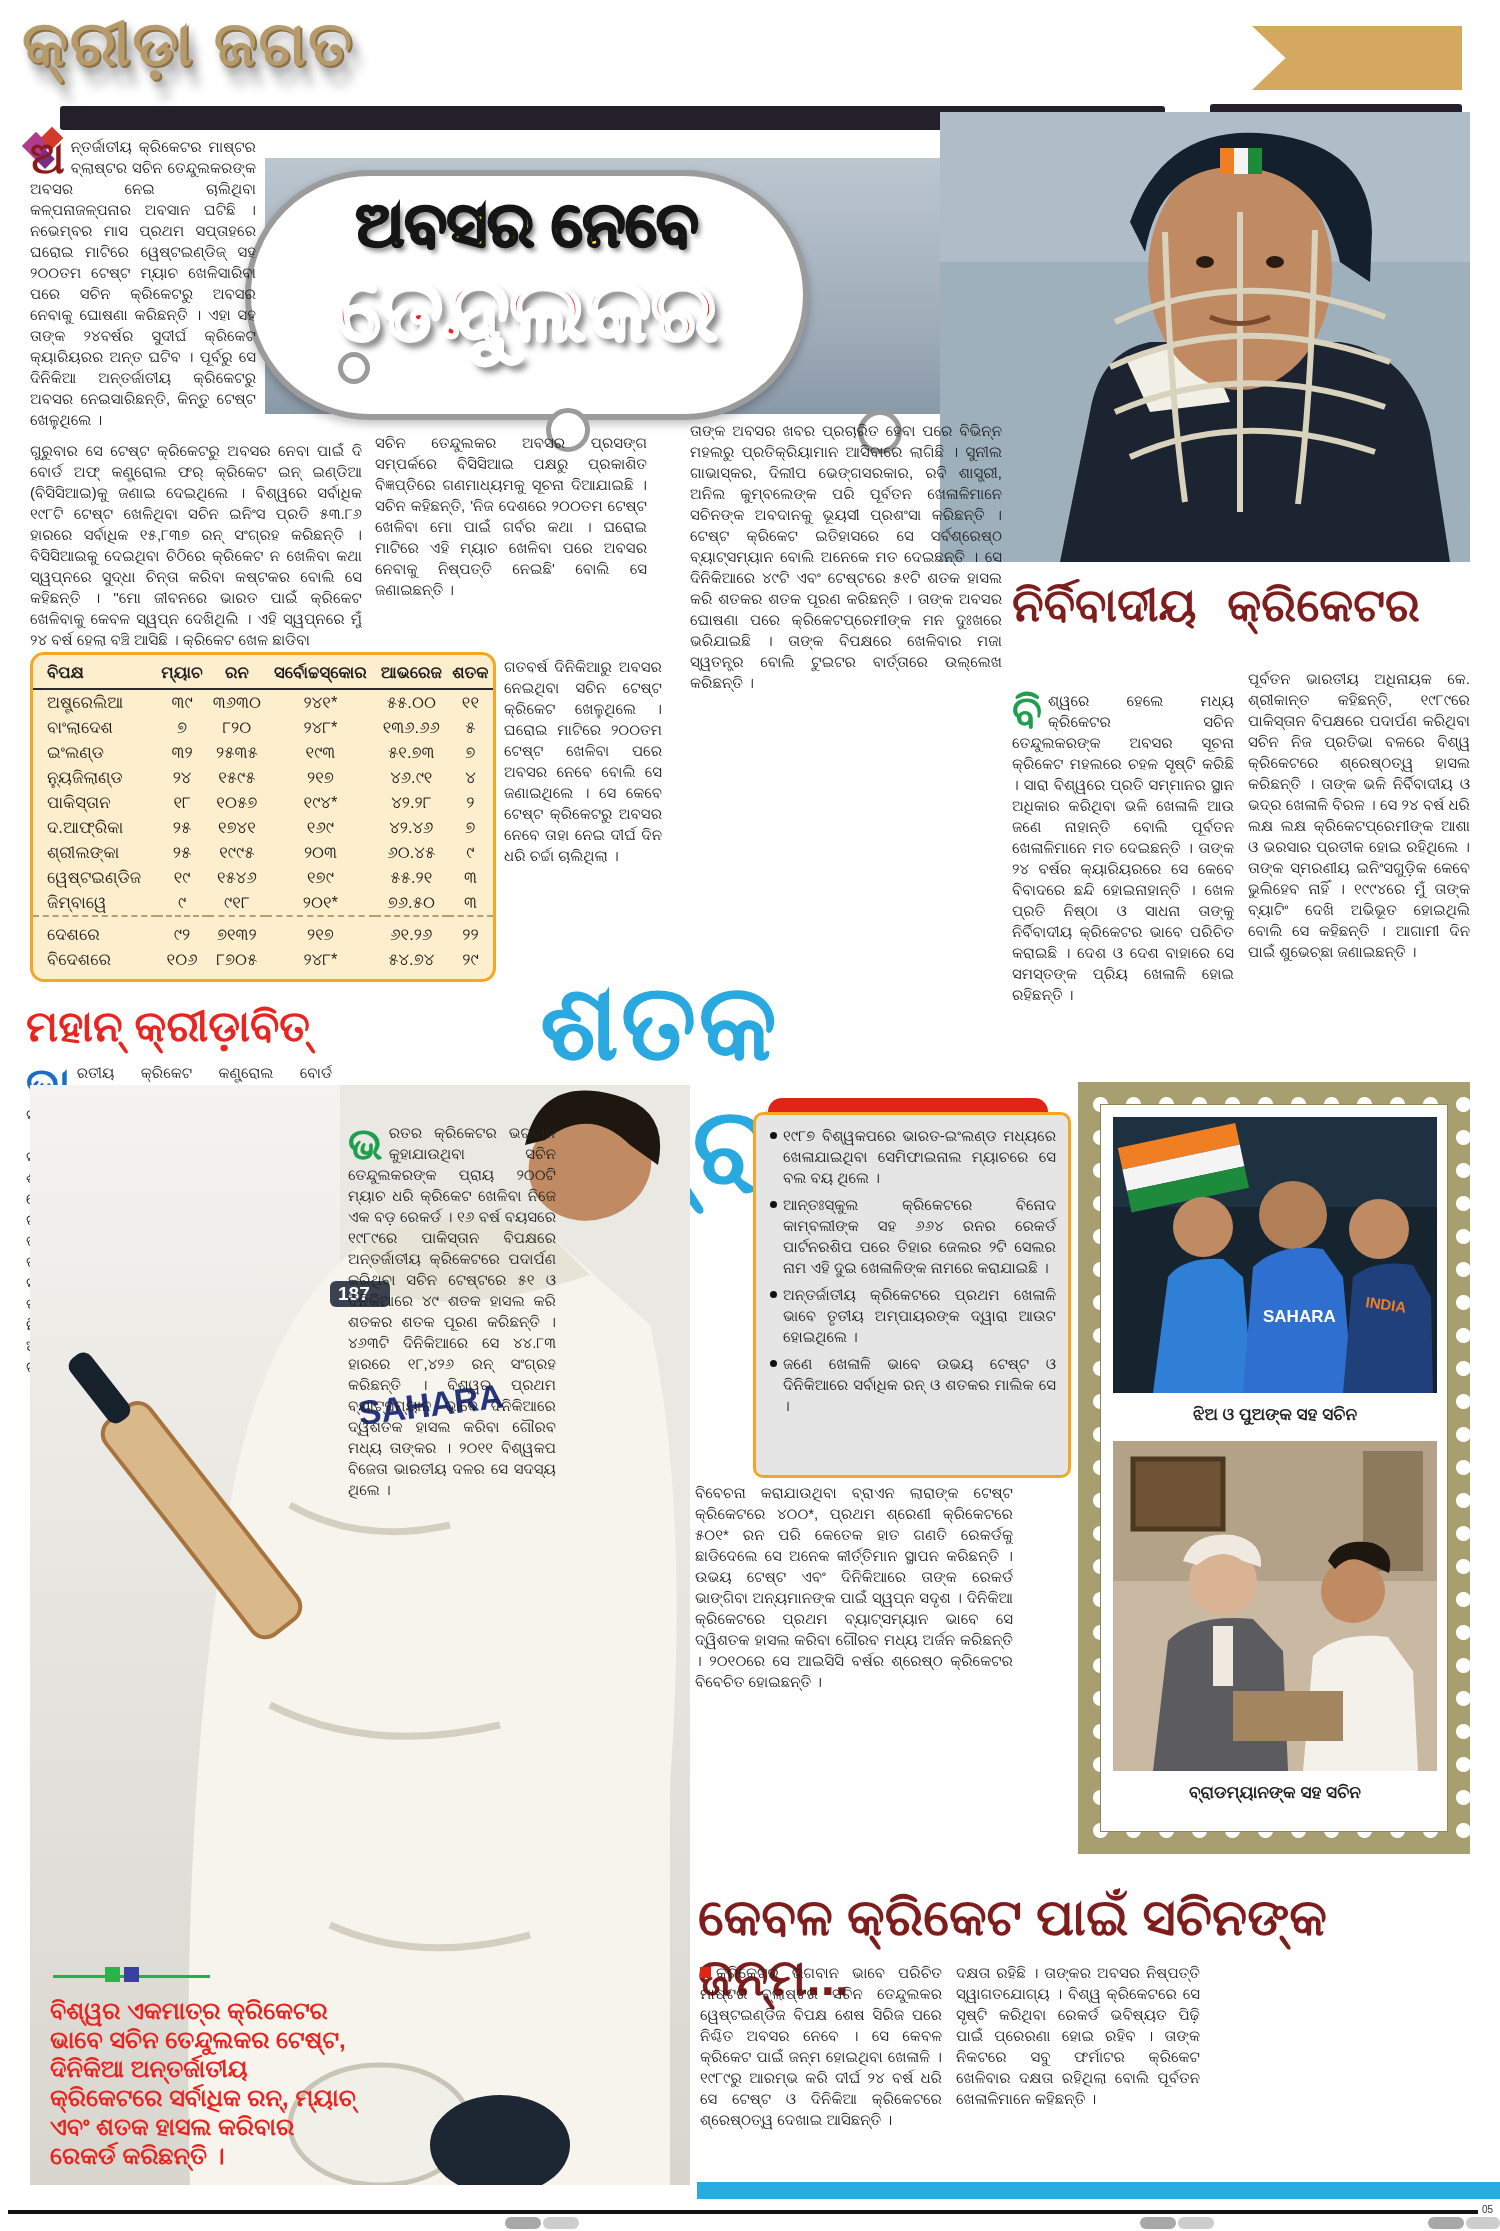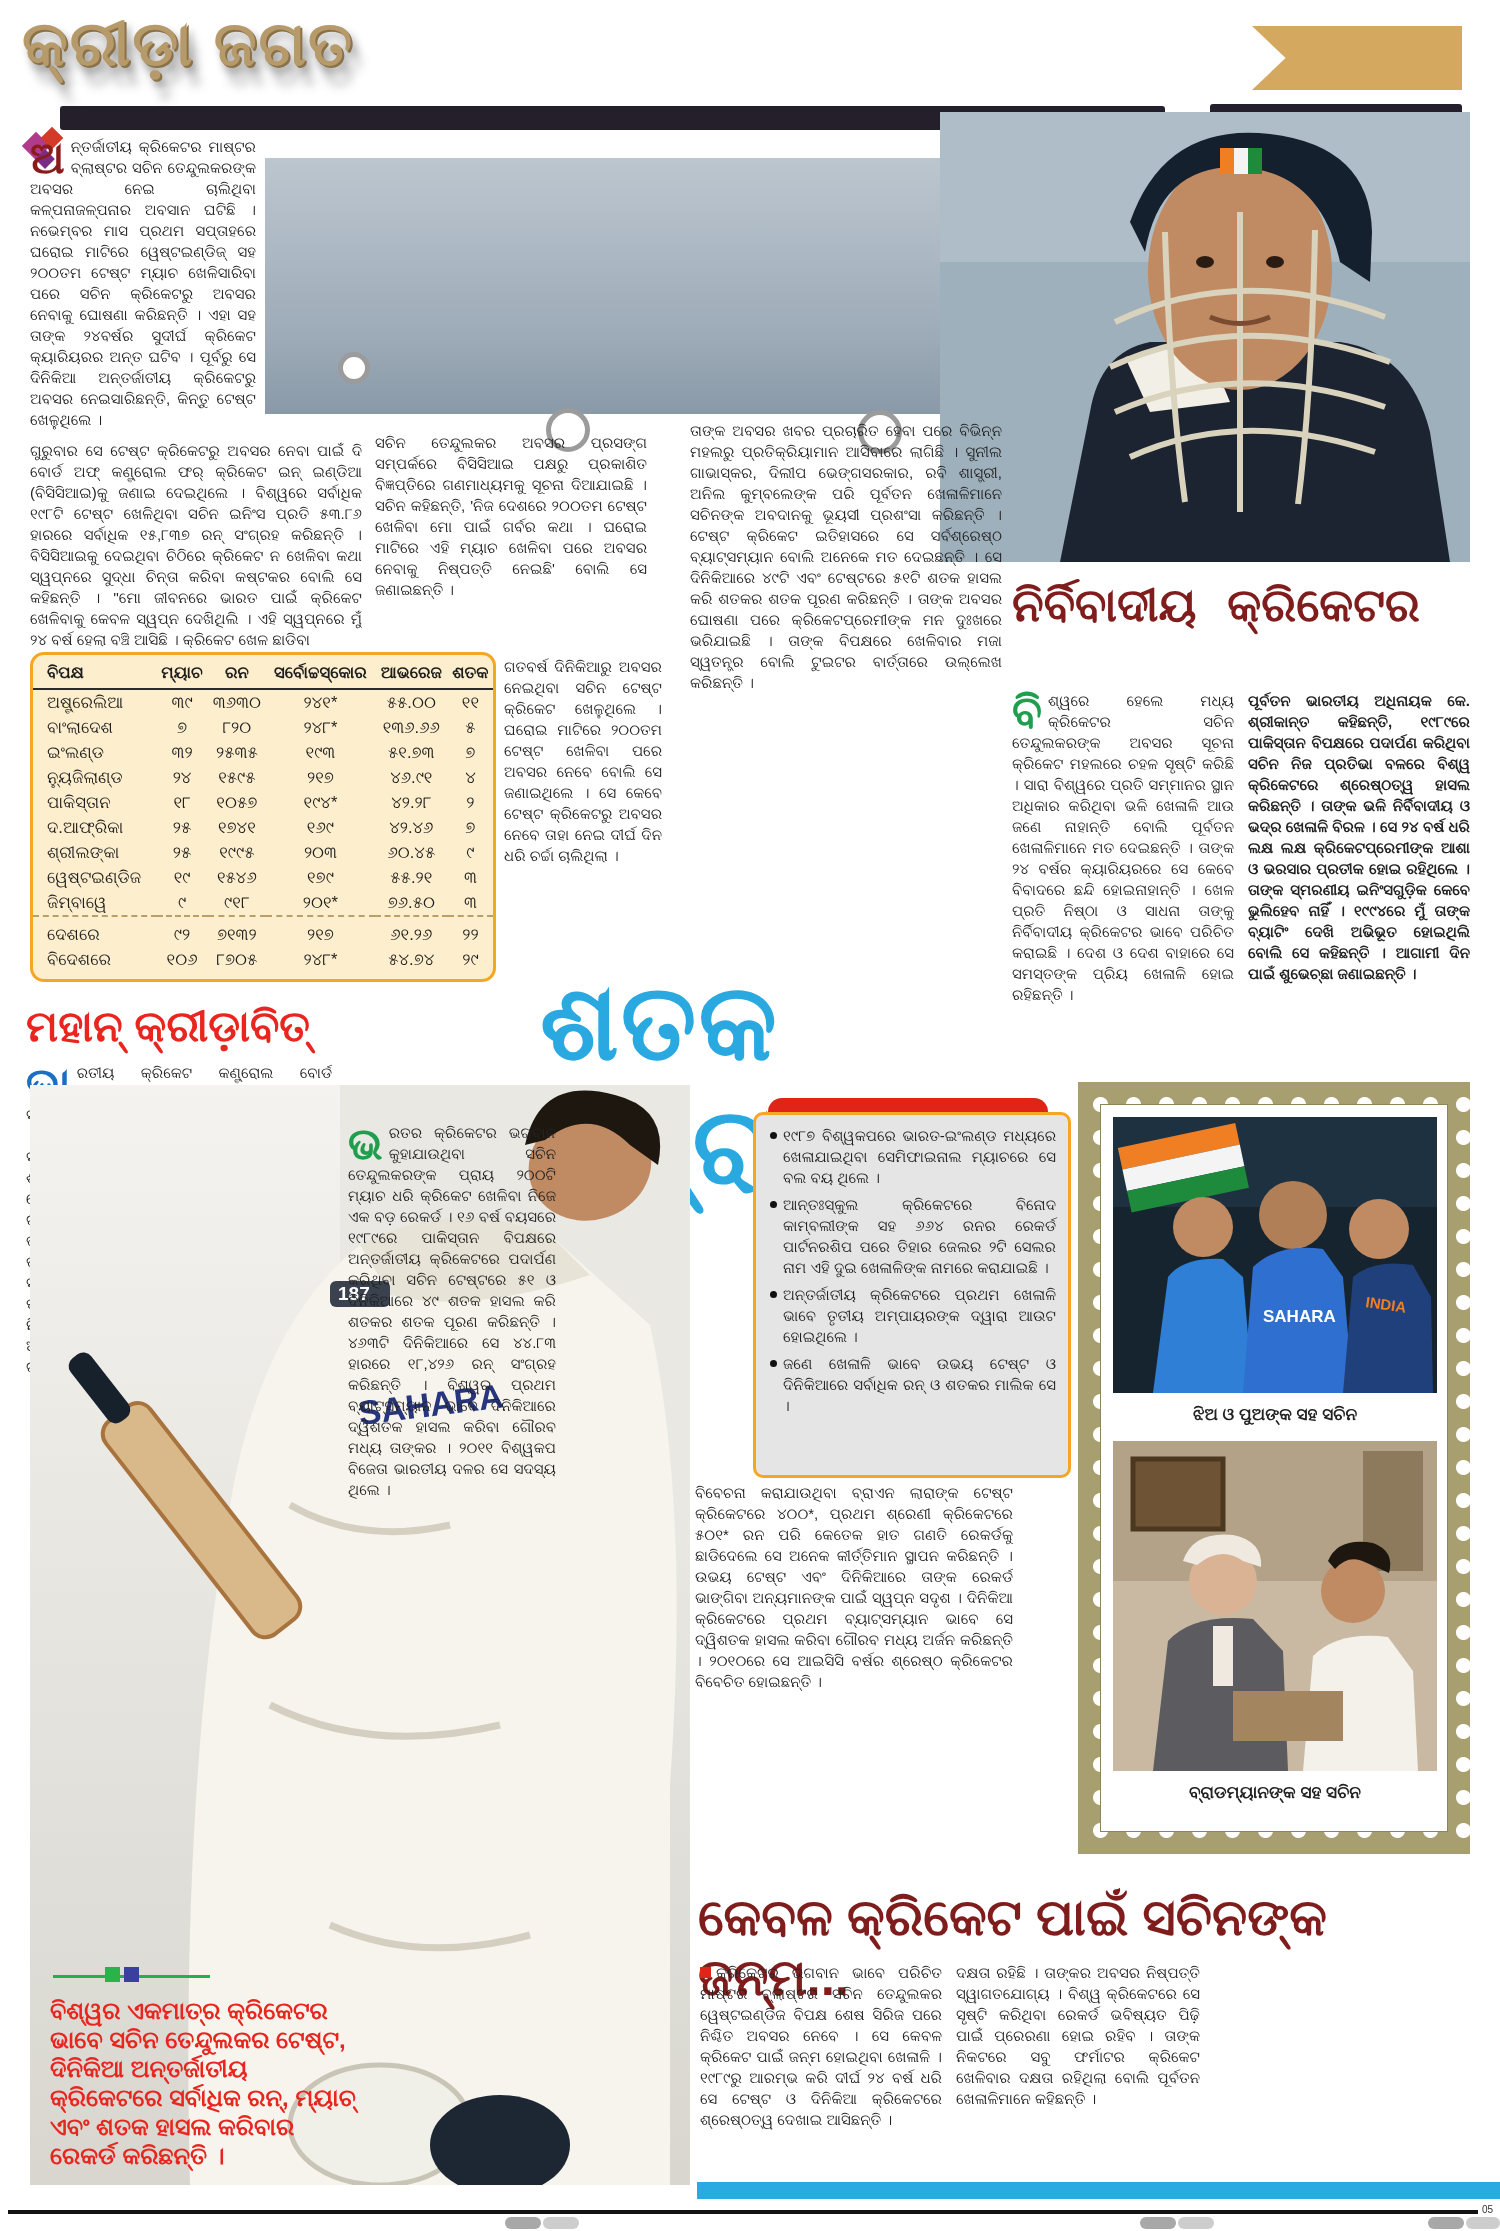--- a/index.html
+++ b/index.html
@@ -81,20 +81,24 @@
         <path d="M190 345 Q300 295 435 340"></path>
         <path d="M225 120 Q230 280 245 390"></path>
         <path d="M300 100 Q300 280 300 400"></path>
         <path d="M375 118 Q372 280 358 392"></path>
       </g>
       <ellipse cx="265" cy="150" rx="9" ry="6" fill="#2a1c12"></ellipse>
       <ellipse cx="335" cy="150" rx="9" ry="6" fill="#2a1c12"></ellipse>
       <path d="M270 205 Q300 218 330 205" stroke="#7a4b30" stroke-width="5" fill="none"></path>
     </svg>
   </div>
+  <div class="abs bubble" style="left:245px;top:170px;width:552px;height:238px;">
+    <div style="margin-top:14px;font-size:62px;line-height:70px;" class="hl-yellow">ଅବସର ନେବେ</div>
+    <div style="margin-top:2px;font-size:88px;line-height:96px;" class="hl-red">ତେନ୍ଦୁଲକର</div>
+  </div>
   <div class="abs bubble-dot" style="left:546px;top:408px;width:34px;height:34px;"></div>
   <div class="abs bubble-dot" style="left:338px;top:352px;width:22px;height:22px;"></div>
   <div class="abs bubble-dot" style="left:858px;top:410px;width:34px;height:34px;"></div>
 
   <div class="abs" style="left:22px;top:130px;width:60px;height:60px;">
     <div class="diamond" style="left:4px;top:6px;width:20px;height:20px;background:#b03a8c;"></div>
     <div class="diamond" style="left:22px;top:0px;width:16px;height:16px;background:#d43a2a;"></div>
     <div class="diamond" style="left:16px;top:22px;width:14px;height:14px;background:#7b2d86;"></div>
   </div>
   <div class="abs body-text" style="left:30px;top:136px;width:226px;height:300px;">
@@ -215,21 +219,21 @@
             <td>୨୯</td>
           </tr>
         </tbody>
     </table>
   </div>
 
   <div class="abs blue-head" style="left:1012px;top:578px;width:460px;height:74px;font-size:46px;word-spacing:18px;">ନିର୍ବିବାଦୀୟ  କ୍ରିକେଟର</div>
   <div class="abs body-text" style="left:1012px;top:690px;width:222px;height:386px;">
     <span class="dropcap" style="color:#1f9e4e;">ବି</span><span>ଶ୍ୱରେ ହେଲେ ମଧ୍ୟ କ୍ରିକେଟର ସଚିନ ତେନ୍ଦୁଲକରଙ୍କ ଅବସର ସୂଚନା କ୍ରିକେଟ ମହଲରେ ଚହଳ ସୃଷ୍ଟି କରିଛି । ସାରା ବିଶ୍ୱରେ ପ୍ରତି ସମ୍ମାନର ସ୍ଥାନ ଅଧିକାର କରିଥିବା ଭଳି ଖେଳାଳି ଆଉ ଜଣେ ନାହାନ୍ତି ବୋଲି ପୂର୍ବତନ ଖେଳାଳିମାନେ ମତ ଦେଇଛନ୍ତି । ତାଙ୍କ ୨୪ ବର୍ଷର କ୍ୟାରିୟରରେ ସେ କେବେ ବିବାଦରେ ଛନ୍ଦି ହୋଇନାହାନ୍ତି । ଖେଳ ପ୍ରତି ନିଷ୍ଠା ଓ ସାଧନା ତାଙ୍କୁ ନିର୍ବିବାଦୀୟ କ୍ରିକେଟର ଭାବେ ପରିଚିତ କରାଇଛି । ଦେଶ ଓ ଦେଶ ବାହାରେ ସେ ସମସ୍ତଙ୍କ ପ୍ରିୟ ଖେଳାଳି ହୋଇ ରହିଛନ୍ତି ।</span>
   </div>
-  <div class="abs body-text" style="left:1248px;top:690px;width:222px;height:386px;font-weight:bold;">
+  <div class="abs body-text" style="left:1248px;top:668px;width:222px;height:386px;">
     <span>ପୂର୍ବତନ ଭାରତୀୟ ଅଧିନାୟକ କେ. ଶ୍ରୀକାନ୍ତ କହିଛନ୍ତି, ୧୯୮୯ରେ ପାକିସ୍ତାନ ବିପକ୍ଷରେ ପଦାର୍ପଣ କରିଥିବା ସଚିନ ନିଜ ପ୍ରତିଭା ବଳରେ ବିଶ୍ୱ କ୍ରିକେଟରେ ଶ୍ରେଷ୍ଠତ୍ୱ ହାସଲ କରିଛନ୍ତି । ତାଙ୍କ ଭଳି ନିର୍ବିବାଦୀୟ ଓ ଭଦ୍ର ଖେଳାଳି ବିରଳ । ସେ ୨୪ ବର୍ଷ ଧରି ଲକ୍ଷ ଲକ୍ଷ କ୍ରିକେଟପ୍ରେମୀଙ୍କ ଆଶା ଓ ଭରସାର ପ୍ରତୀକ ହୋଇ ରହିଥିଲେ । ତାଙ୍କ ସ୍ମରଣୀୟ ଇନିଂସଗୁଡ଼ିକ କେବେ ଭୁଲିହେବ ନାହିଁ । ୧୯୯୪ରେ ମୁଁ ତାଙ୍କ ବ୍ୟାଟିଂ ଦେଖି ଅଭିଭୂତ ହୋଇଥିଲି ବୋଲି ସେ କହିଛନ୍ତି । ଆଗାମୀ ଦିନ ପାଇଁ ଶୁଭେଚ୍ଛା ଜଣାଇଛନ୍ତି ।</span>
   </div>
 
   <div class="abs red-head" style="left:26px;top:1002px;width:310px;height:54px;font-size:43px;">ମହାନ୍ କ୍ରୀଡ଼ାବିତ୍</div>
   <div class="abs cyan-head" style="left:540px;top:962px;width:530px;height:140px;font-size:106px;letter-spacing:2px;">ଶତକ ସମ୍ରାଟ</div>
 
   <div class="abs body-text" style="left:26px;top:1062px;width:306px;height:402px;">
     <span class="dropcap" style="color:#1a6fc4;">ଭା</span><span>ରତୀୟ କ୍ରିକେଟ କଣ୍ଟ୍ରୋଲ ବୋର୍ଡ (ବିସିସିଆଇ) ସଭାପତି ଏନ. ଶ୍ରୀନିବାସନ ସଚିନଙ୍କୁ ମହାନ କ୍ରୀଡ଼ାବିତ୍ ବୋଲି ବର୍ଣ୍ଣନା କରିଛନ୍ତି । ଖେଳ ଠାରେ ନିଜକୁ ଢାଳି ଦେଇ ଭାରତୀୟ କ୍ରିକେଟକୁ ସମୃଦ୍ଧ କରିଥିବା ସଚିନ ନିଃସନ୍ଦେହରେ ବିଶ୍ୱର ଜଣେ ଶ୍ରେଷ୍ଠ କ୍ରୀଡ଼ାବିତ୍ । ଖେଳ ପ୍ରତି ତାଙ୍କ ନିଷ୍ଠା ଯୁବ ଖେଳାଳିଙ୍କ ପାଇଁ ଆଦର୍ଶ । ପୂର୍ବତନ ଅଧିନାୟକ ସୌରଭ ଗାଙ୍ଗୁଲି କହିଛନ୍ତି, ସଚିନଙ୍କ ଅବସର ପରେ ଭାରତୀୟ କ୍ରିକେଟରେ ଯେଉଁ ଶୂନ୍ୟସ୍ଥାନ ସୃଷ୍ଟି ହେବ ତାହା ପୂରଣ କରିବା କଷ୍ଟକର । ଦୀର୍ଘ ୨୪ ବର୍ଷ ଧରି ଚାପ ସମ୍ଭାଳି ଖେଳିବା ତାଙ୍କ ମାନସିକ ଦୃଢ଼ତାର ପରିଚୟ । ପୂର୍ବ ଅଧିନାୟକ ଆଜାହାରୁଦ୍ଦିନ କହିଛନ୍ତି ଯେ ଏହି ନିଷ୍ପତ୍ତି ସମ୍ପୂର୍ଣ୍ଣ ତାଙ୍କ ନିଜସ୍ୱ । ଜଣେ ଅସାଧାରଣ ମଣିଷ ଭାବେ ଆମେ ସଭିଏଁ ତାଙ୍କ ପାଇଁ ଗର୍ବ ଅନୁଭବ କରିବା ଉଚିତ ।</span>
   </div>
 

